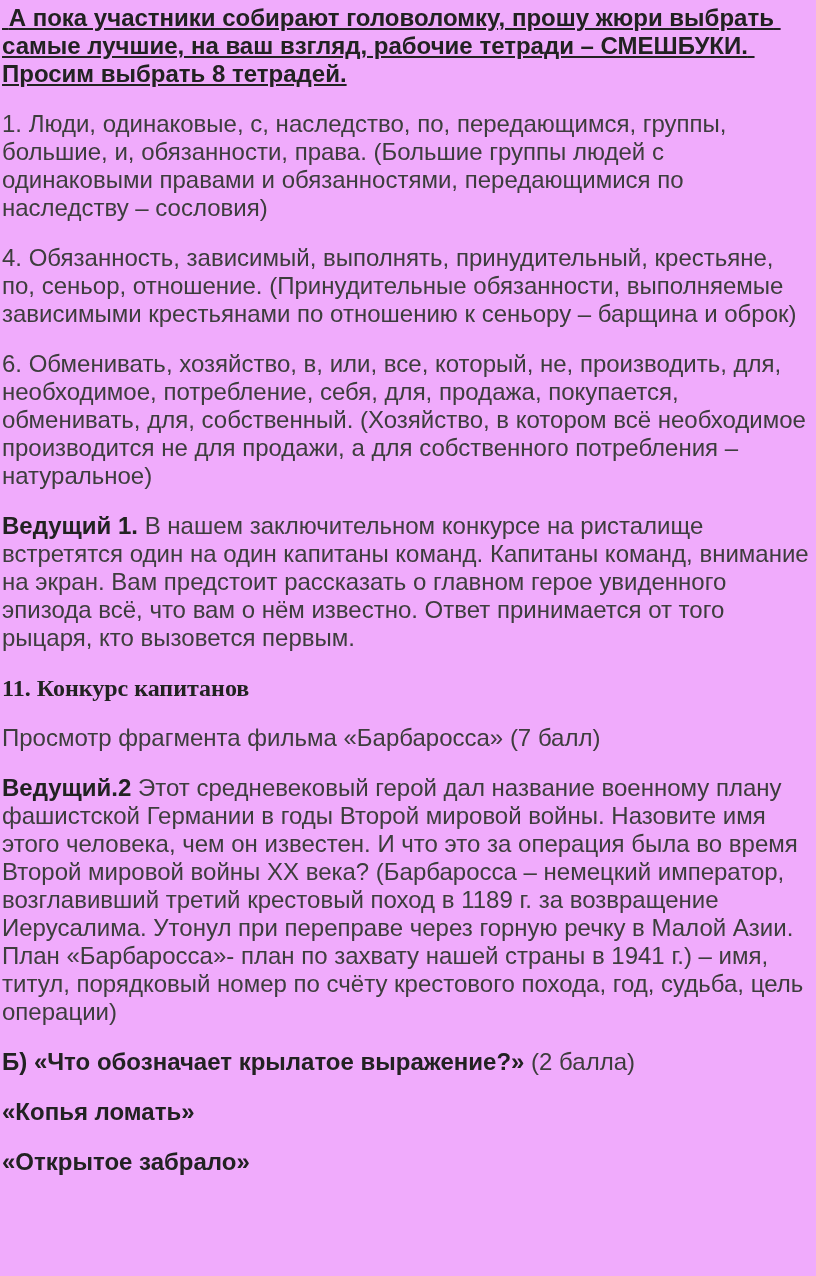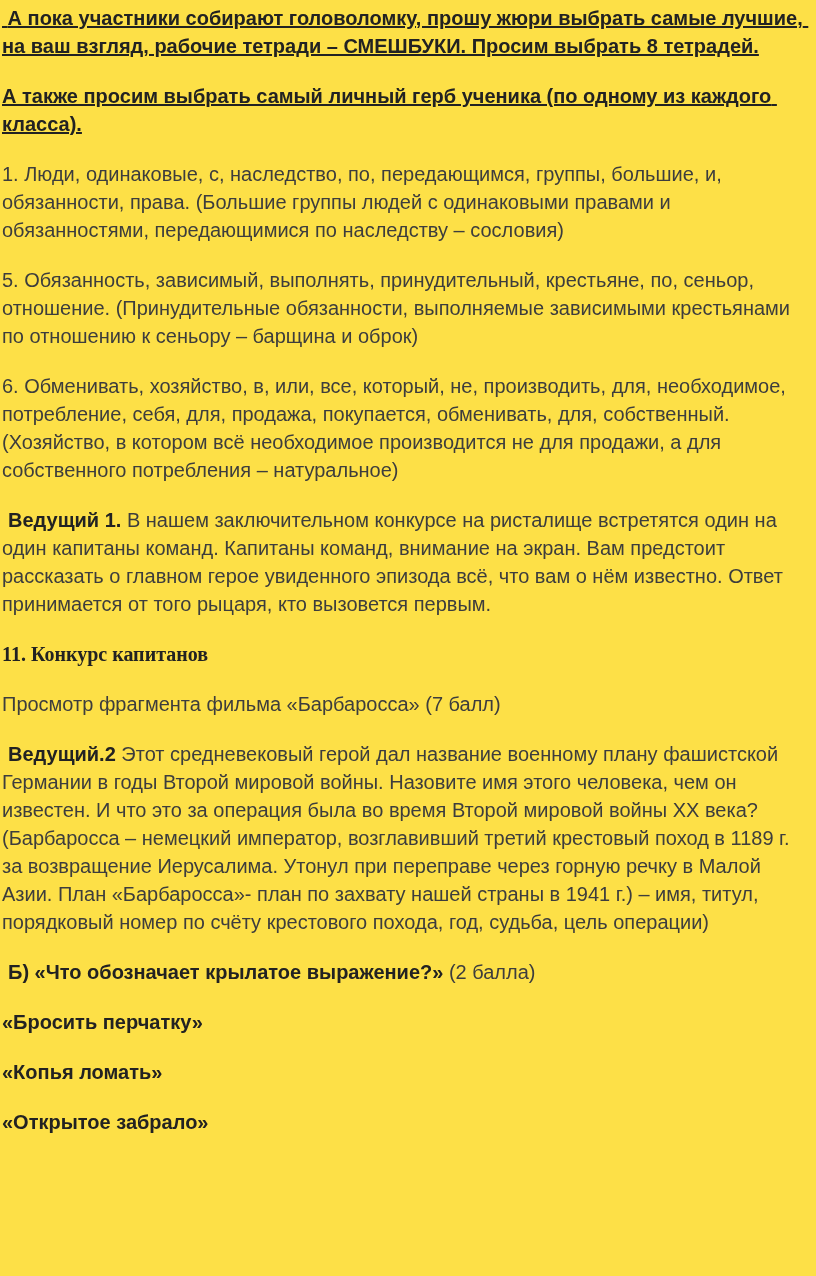--- a/index.html
+++ b/index.html
@@ -5,69 +5,66 @@
   html, body {
     margin: 0;
     padding: 0;
     background: #ffffff;
   }
   .page {
     width: 816px;
     min-height: 1276px;
     box-sizing: border-box;
     padding: 4px 6px 10px 2px;
-    background: #fde047;
+    background: #f0abfc;
     font-family: "Liberation Sans", "DejaVu Sans", sans-serif;
-    font-size: 20px;
+    font-size: 24px;
     line-height: 28px;
     color: #3d3d3d;
     overflow: hidden;
   }
   .page p {
     margin: 0 0 22px 0;
     white-space: pre-wrap;
   }
   .b {
     font-weight: bold;
     color: #222222;
-    margin-left: 6px;
   }
   .u {
     text-decoration: underline;
   }
   .section-gap {
     margin-top: 45px;
     font-family: Liberation Serif, serif;
   }
 </style>
 </head>
 <body>
 
 <div class="page">
 
   <p class="b u"> А пока участники собирают головоломку, прошу жюри выбрать самые лучшие, на ваш взгляд, рабочие тетради – СМЕШБУКИ. Просим выбрать 8 тетрадей.</p>
 
-  <p class="b u">А также просим выбрать самый личный герб ученика (по одному из каждого класса).</p>
 
   <p>1. Люди, одинаковые, с, наследство, по, передающимся, группы, большие, и, обязанности, права. (Большие группы людей с одинаковыми правами и обязанностями, передающимися по наследству – сословия)</p>
 
-  <p>5. Обязанность, зависимый, выполнять, принудительный, крестьяне, по, сеньор, отношение. (Принудительные обязанности, выполняемые зависимыми крестьянами по отношению к сеньору – барщина и оброк)</p>
+  <p>4. Обязанность, зависимый, выполнять, принудительный, крестьяне, по, сеньор, отношение. (Принудительные обязанности, выполняемые зависимыми крестьянами по отношению к сеньору – барщина и оброк)</p>
 
   <p>6. Обменивать, хозяйство, в, или, все, который, не, производить, для, необходимое, потребление, себя, для, продажа, покупается, обменивать, для, собственный. (Хозяйство, в котором всё необходимое производится не для продажи, а для собственного потребления – натуральное)</p>
 
   <p><span class="b">Ведущий 1.</span><span> В нашем заключительном конкурсе на ристалище встретятся один на один капитаны команд. Капитаны команд, внимание на экран. Вам предстоит рассказать о главном герое увиденного эпизода всё, что вам о нём известно. Ответ принимается от того рыцаря, кто вызовется первым.</span></p>
 
   <p class="b section-gap">11. Конкурс капитанов</p>
 
 
   <p>Просмотр фрагмента фильма «Барбаросса» (7 балл)</p>
 
   <p><span class="b">Ведущий.2</span><span> Этот средневековый герой дал название военному плану фашистской Германии в годы Второй мировой войны. Назовите имя этого человека, чем он известен. И что это за операция была во время Второй мировой войны ХХ века? (Барбаросса – немецкий император, возглавивший третий крестовый поход в 1189 г. за возвращение Иерусалима. Утонул при переправе через горную речку в Малой Азии. План «Барбаросса»- план по захвату нашей страны в 1941 г.) – имя, титул, порядковый номер по счёту крестового похода, год, судьба, цель операции)</span></p>
 
   <p><span class="b">Б) «Что обозначает крылатое выражение?»</span><span> (2 балла)</span></p>
 
-  <p class="b">«Бросить перчатку»</p>
 
   <p class="b">«Копья ломать»</p>
 
   <p class="b">«Открытое забрало»</p>
 
 </div>
 
 </body></html>

